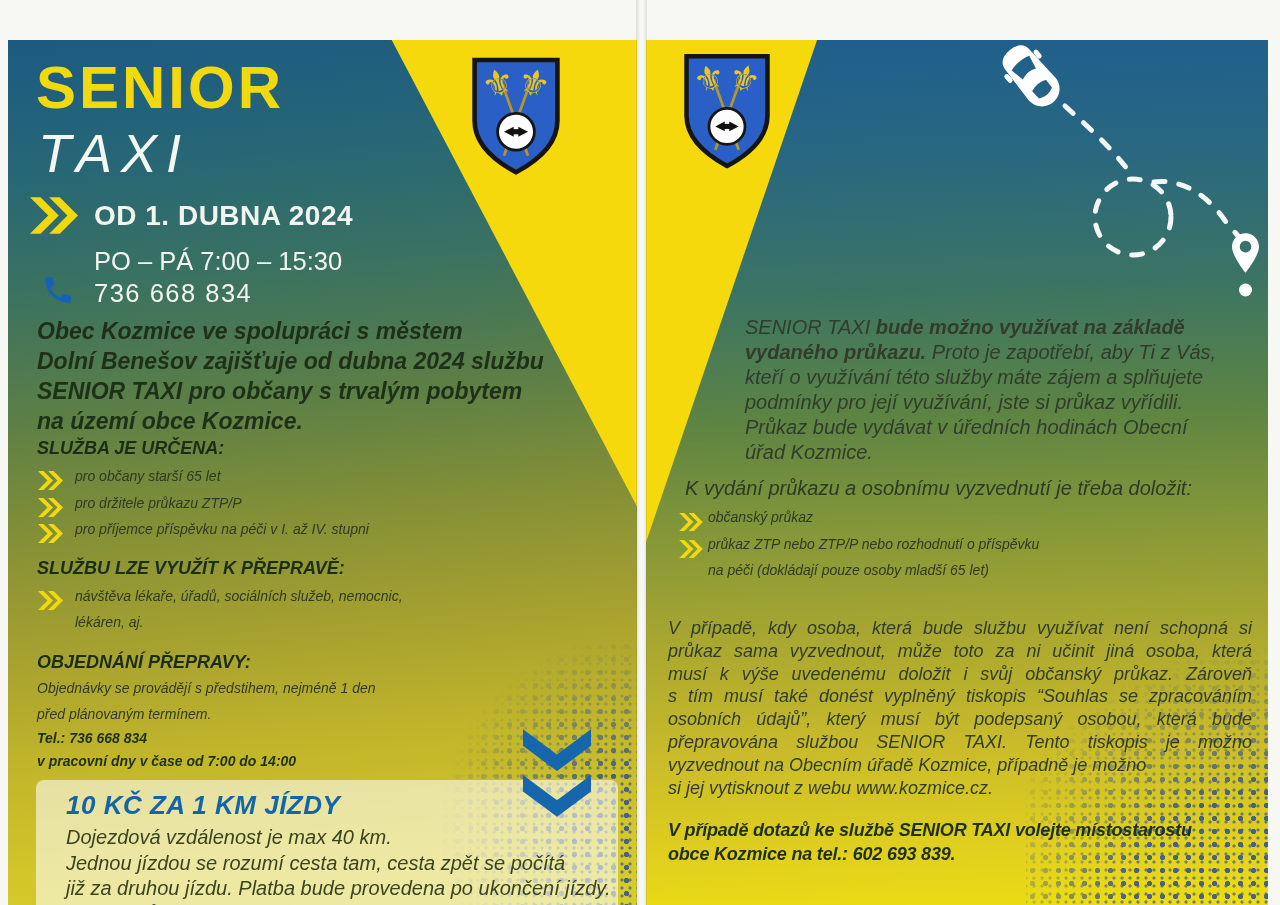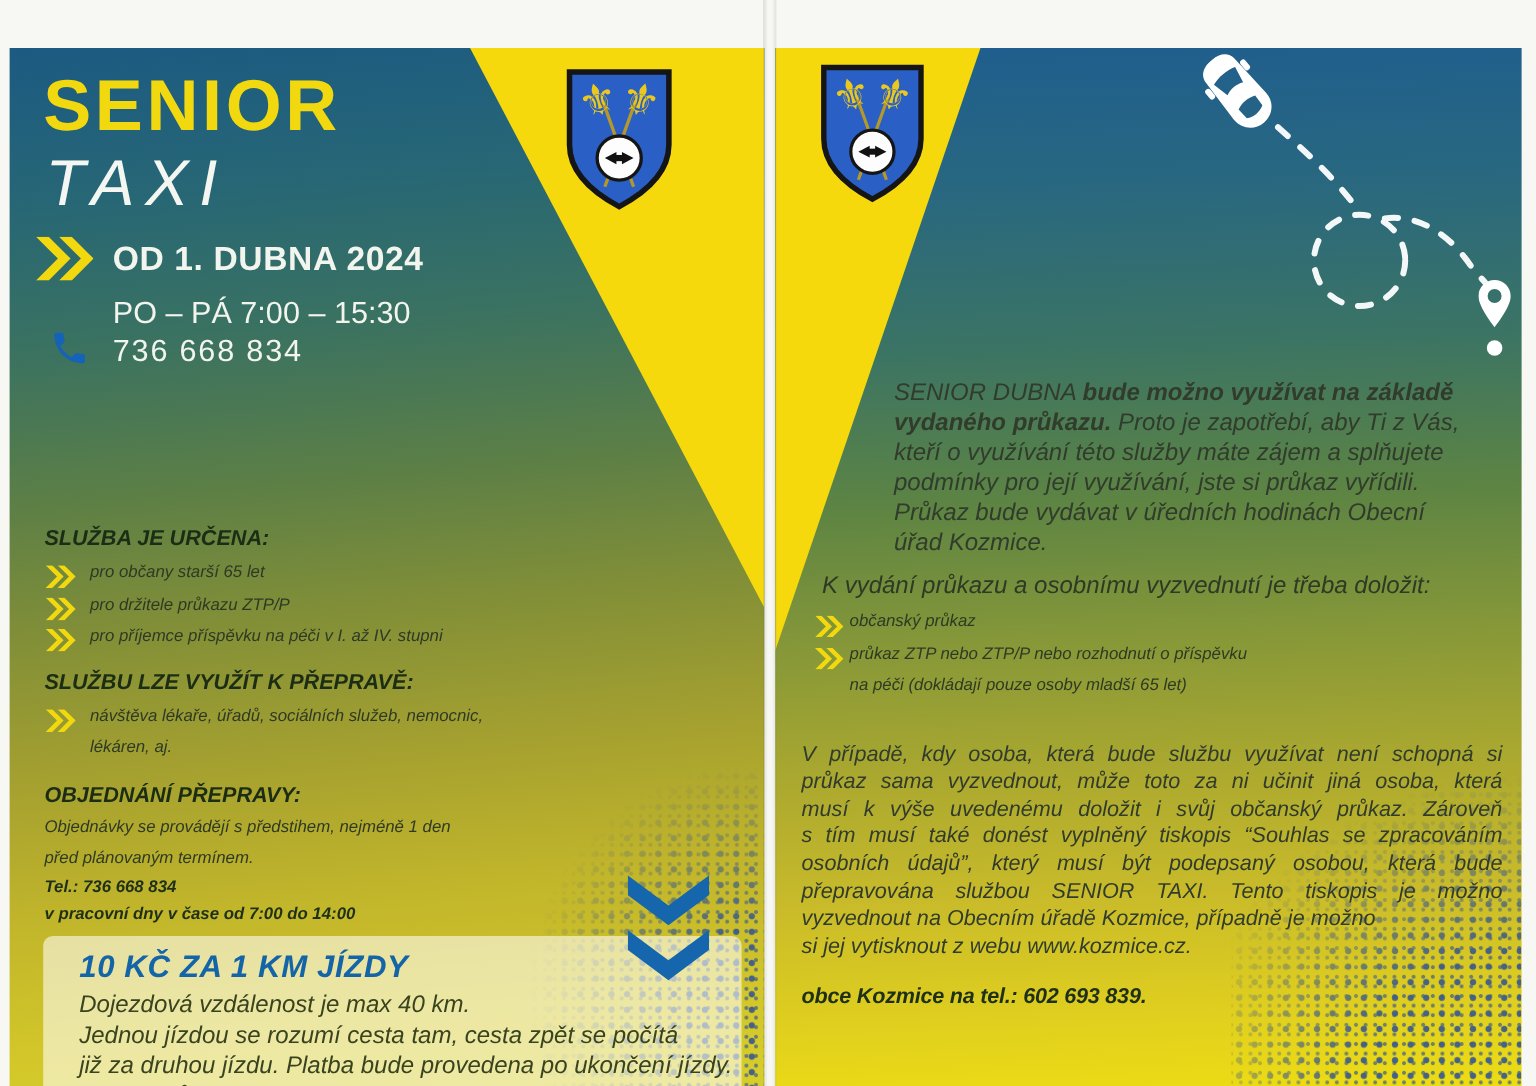--- a/index.html
+++ b/index.html
@@ -100,20 +100,26 @@
       </svg>
     <div class="abs wtxt nowrap" style="left:86px;top:160px;font-size:28px;font-weight:800;letter-spacing:.5px;z-index:3">OD 1. DUBNA 2024</div>
 
     <div class="abs wtxt nowrap" style="left:86px;top:207px;font-size:25.5px;z-index:3">PO – PÁ 7:00 – 15:30</div>
 
     <svg class="abs" style="left:33px;top:233px;width:34px;height:34px;z-index:3" fill="#1563b8">
         <use href="#phone"></use>
       </svg>
     <div class="abs wtxt nowrap" style="left:86px;top:239px;font-size:25.5px;letter-spacing:1.5px;z-index:3">736 668 834</div>
 
+    <div class="abs" style="left:29px;top:276px;z-index:3">
+      <div class="introline nowrap">Obec Kozmice ve spolupráci s městem</div>
+      <div class="introline nowrap">Dolní Benešov zajišťuje od dubna 2024 službu</div>
+      <div class="introline nowrap">SENIOR TAXI pro občany s trvalým pobytem</div>
+      <div class="introline nowrap">na území obce Kozmice.</div>
+    </div>
 
     <div class="abs head nowrap" style="left:29px;top:398px;z-index:3">SLUŽBA JE URČENA:</div>
 
     <svg class="abs" style="left:29px;top:431px;width:27px;height:19px;z-index:3" fill="#f2d80e">
         <use href="#chev2"></use>
       </svg>
     <div class="abs body21 nowrap" style="left:67px;top:428px;z-index:3">pro občany starší 65 let</div>
     <svg class="abs" style="left:29px;top:458px;width:27px;height:19px;z-index:3" fill="#f2d80e">
         <use href="#chev2"></use>
       </svg>
@@ -168,21 +174,21 @@
       <g stroke="#ffffff" stroke-width="5" fill="none" stroke-linecap="round" stroke-dasharray="11 14" opacity="0.95">
         <path d="M79,66 C100,85 122,104 142,130"></path>
         <circle cx="147" cy="177" r="38"></circle>
         <path d="M168,142 C198,138 224,158 240,182 C246,190 250,193 252,196"></path>
       </g>
       <use href="#pin" x="246" y="187" width="27" height="54"></use>
       <circle cx="259.5" cy="250" r="6.5" fill="#fff"></circle>
     </svg>
 
     <div class="abs" style="left:99px;top:275px;z-index:3">
-      <div class="p1line"><span>SENIOR DUBNA </span><b>bude možno využívat na základě</b></div>
+      <div class="p1line"><span>SENIOR TAXI </span><b>bude možno využívat na základě</b></div>
       <div class="p1line"><b>vydaného průkazu.</b><span> Proto je zapotřebí, aby Ti z Vás,</span></div>
       <div class="p1line">kteří o využívání této služby máte zájem a splňujete</div>
       <div class="p1line">podmínky pro její využívání, jste si průkaz vyřídili.</div>
       <div class="p1line">Průkaz bude vydávat v úředních hodinách Obecní</div>
       <div class="p1line">úřad Kozmice.</div>
     </div>
 
     <div class="abs nowrap" style="left:39px;top:437px;font-size:20px;font-style:italic;color:#2e3a24;z-index:3">K vydání průkazu a osobnímu vyzvednutí je třeba doložit:</div>
 
     <svg class="abs" style="left:32px;top:473px;width:26px;height:18px;z-index:3" fill="#f2d80e">
@@ -200,20 +206,21 @@
       <div class="jline">průkaz sama vyzvednout, může toto za ni učinit jiná osoba, která</div>
       <div class="jline">musí k výše uvedenému doložit i svůj občanský průkaz. Zároveň</div>
       <div class="jline">s tím musí také donést vyplněný tiskopis “Souhlas se zpracováním</div>
       <div class="jline">osobních údajů”, který musí být podepsaný osobou, která bude</div>
       <div class="jline">přepravována službou SENIOR TAXI. Tento tiskopis je možno</div>
       <div>vyzvednout na Obecním úřadě Kozmice, případně je možno</div>
       <div>si jej vytisknout z webu www.kozmice.cz.</div>
     </div>
 
     <div class="abs" style="left:22px;top:779px;font-size:18px;font-weight:700;font-style:italic;color:#1f3018;line-height:23.5px;letter-spacing:-.2px;z-index:3">
+      <div class="nowrap">V případě dotazů ke službě SENIOR TAXI volejte místostarostu</div>
       <div class="nowrap">obce Kozmice na tel.: 602 693 839.</div>
     </div>
 
     <div class="abs halftone ht-right" style="right:0;bottom:0;width:242px;height:307px;z-index:2"></div>
   </div>
 
   <div class="fold"></div>
 </div>
 
 </body></html>

